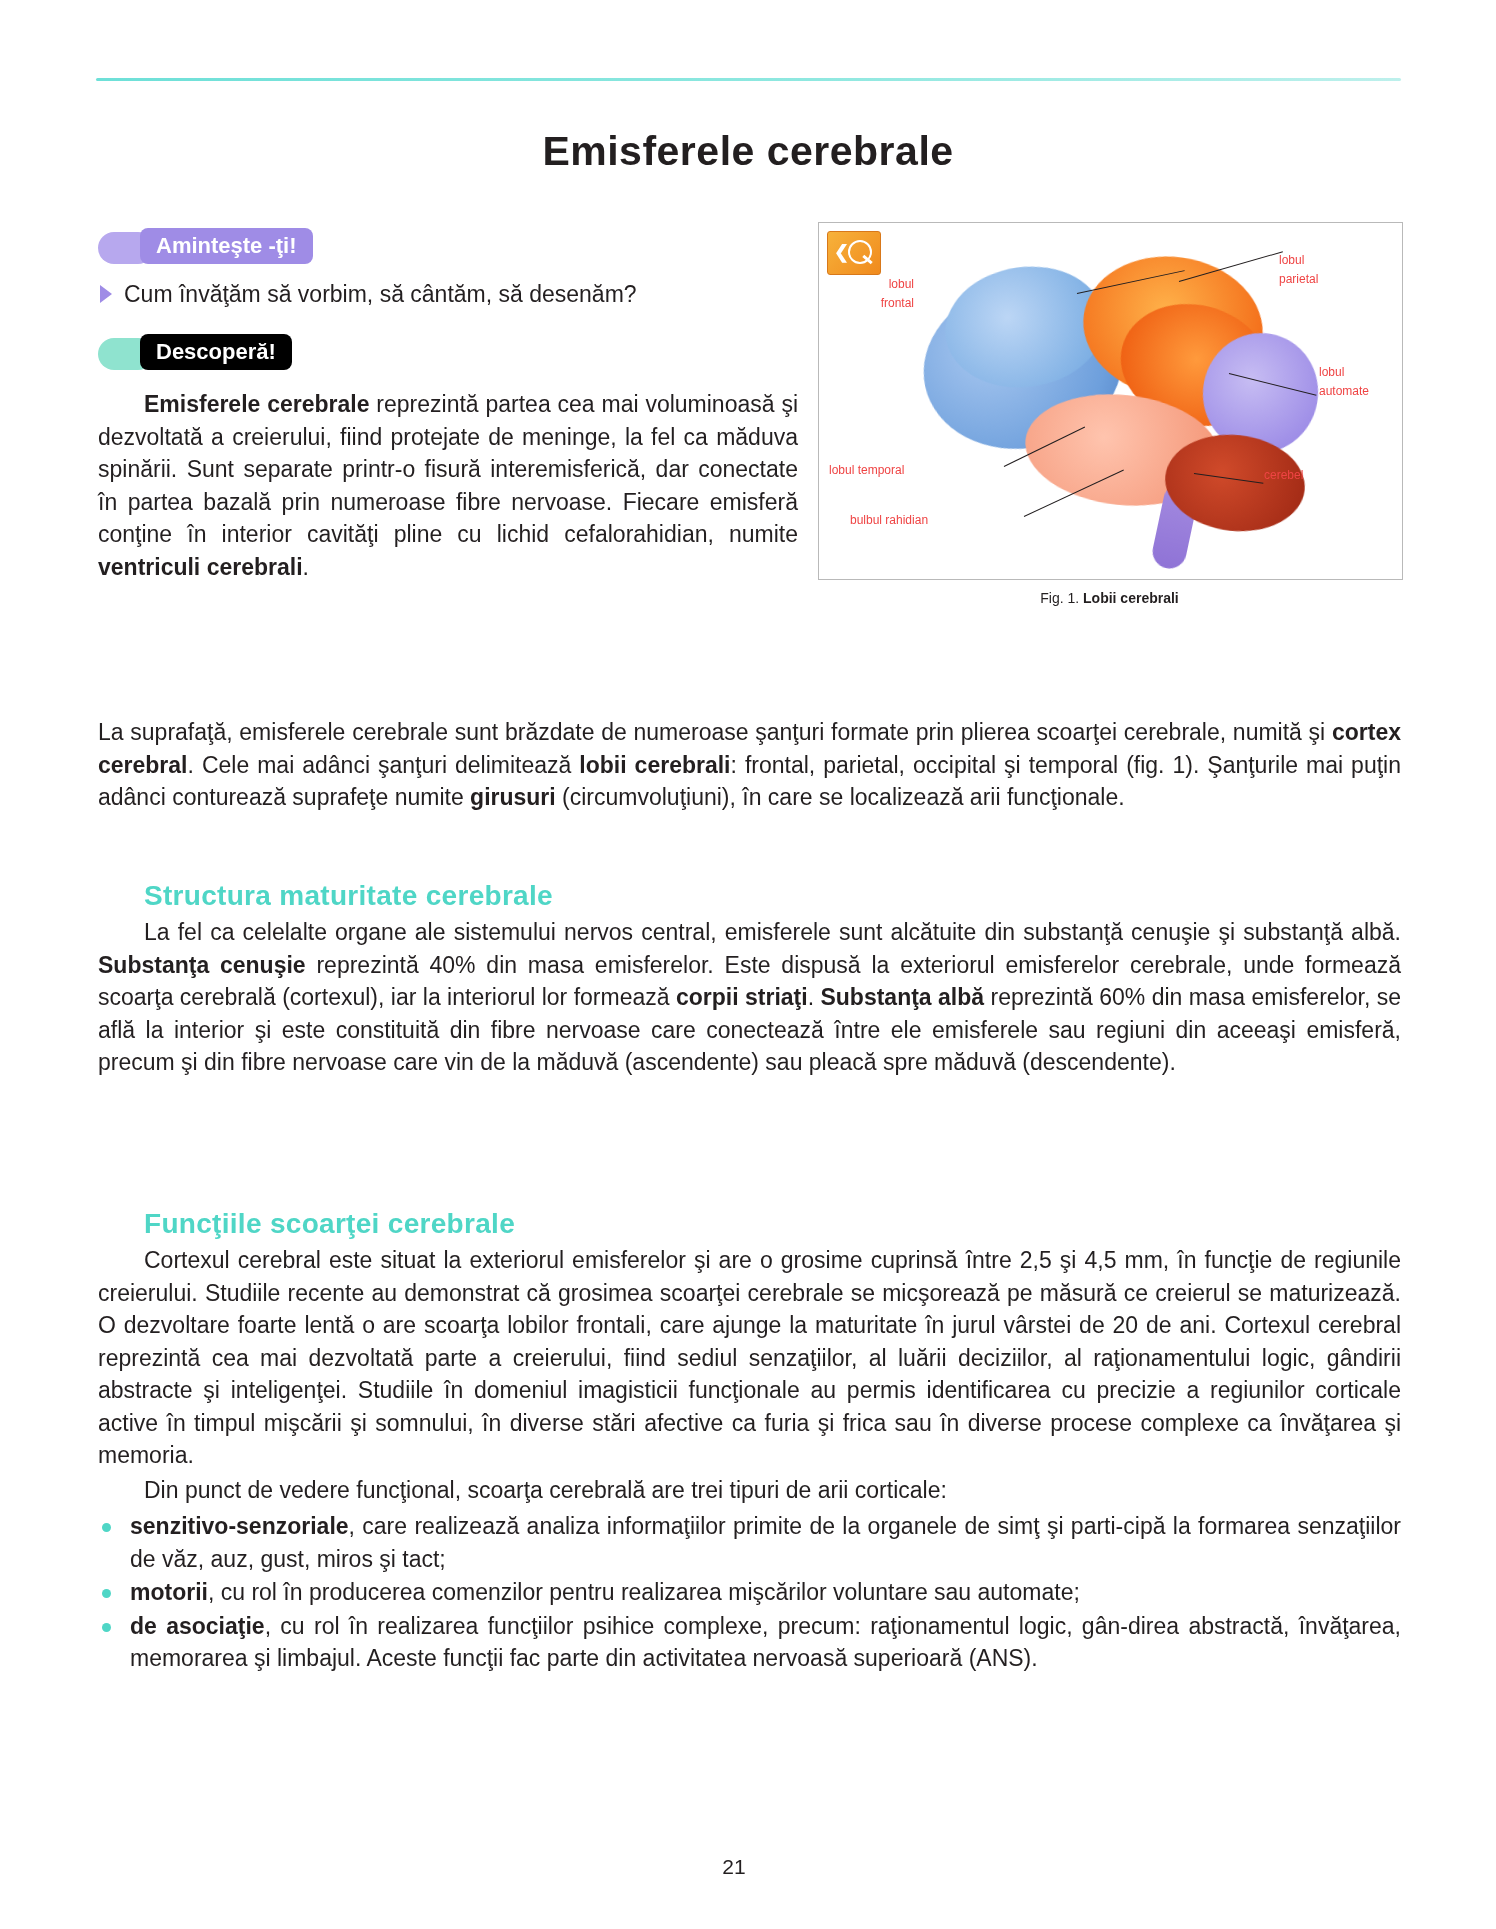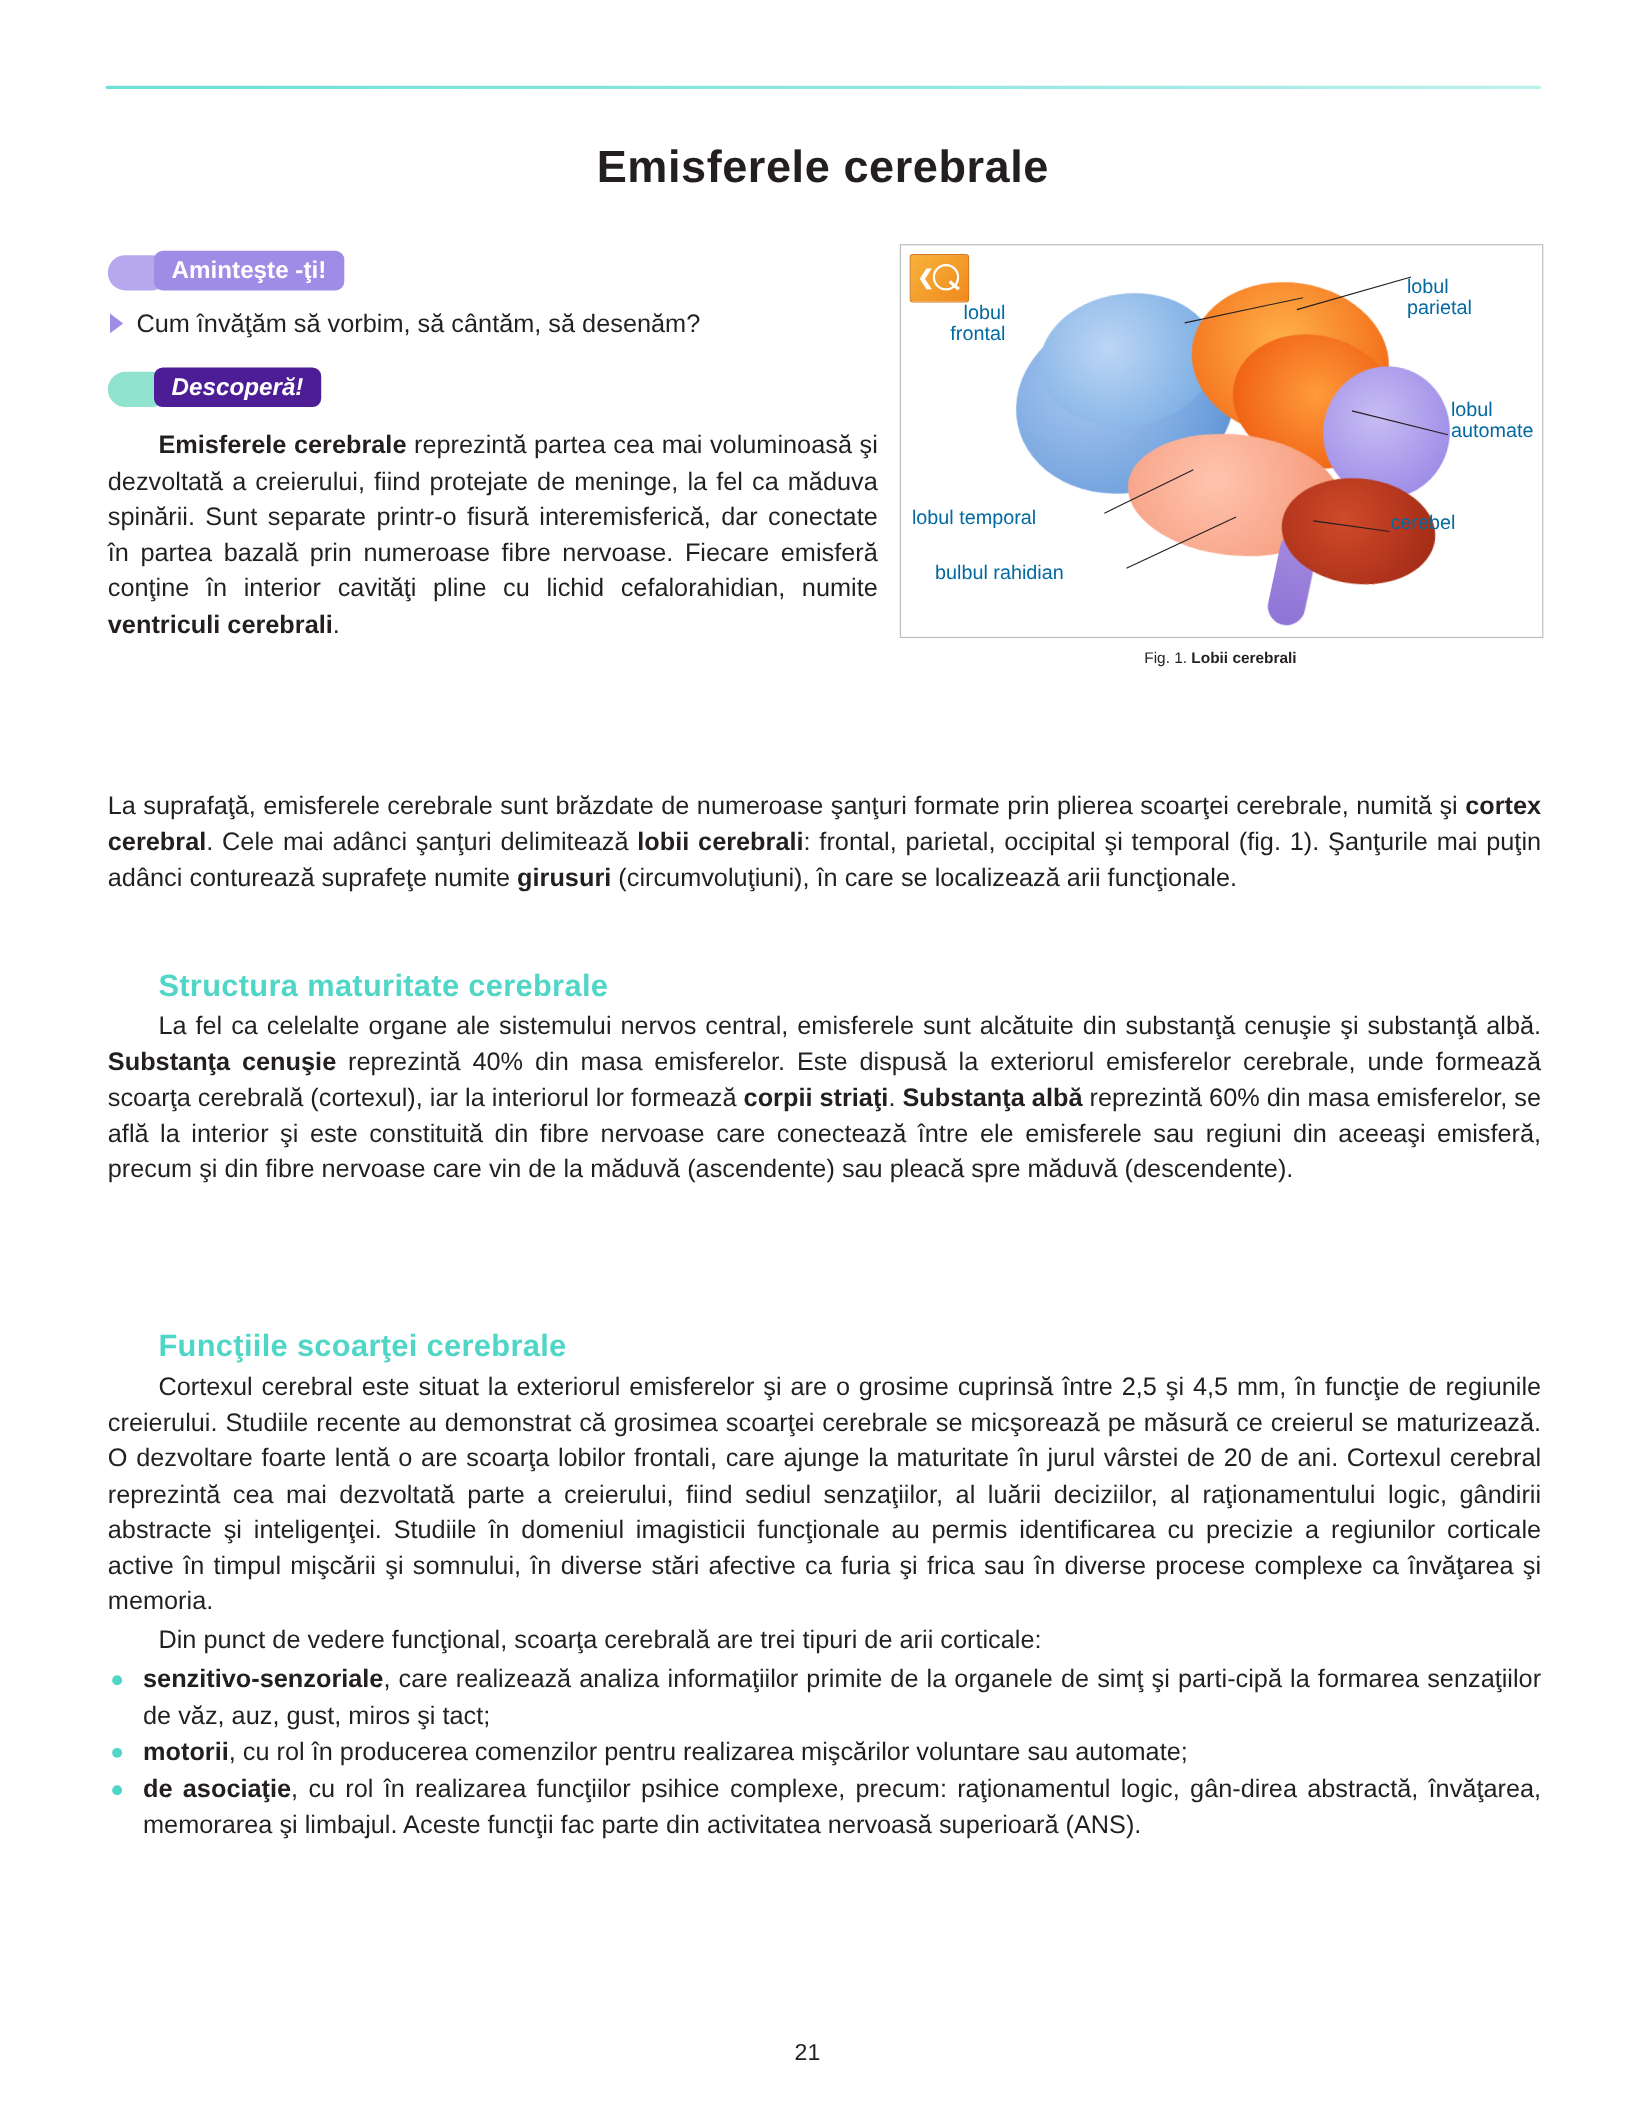--- a/index.html
+++ b/index.html
@@ -68,21 +68,21 @@
     left: 42px; top: 0px;
     height: 36px;
     line-height: 36px;
     padding: 0 16px 0 16px;
     border-radius: 8px;
     color: #ffffff;
     font-size: 22px;
     font-weight: 600;
   }
   .badge-label.violet { background: #9f8ce6; }
-  .badge-label.mint { background: #4c1d95; font-style: italic; }
+  .badge-label.mint { background: #000000; }
 
   ul.q-list {
     list-style: none;
     margin: 6px 0 0 0;
     padding: 0;
   }
   ul.q-list li {
     position: relative;
     padding-left: 26px;
     font-size: 23px;
@@ -213,23 +213,23 @@
   }
   .lobe.bulb {
     left: 243px; top: 238px;
     width: 34px; height: 86px;
     border-radius: 18px;
     background: linear-gradient(to bottom, #a48be0, #8f73d6);
     transform: rotate(12deg);
   }
   .fig-label {
     position: absolute;
-    font-size: 18px;
+    font-size: 12px;
     line-height: 19px;
-    color: #0369a1;
+    color: #ef4444;
   }
   .leader {
     position: absolute;
     background: #231f20;
     height: 1px;
     transform-origin: left center;
   }
 
   .fig-caption {
     position: absolute;

